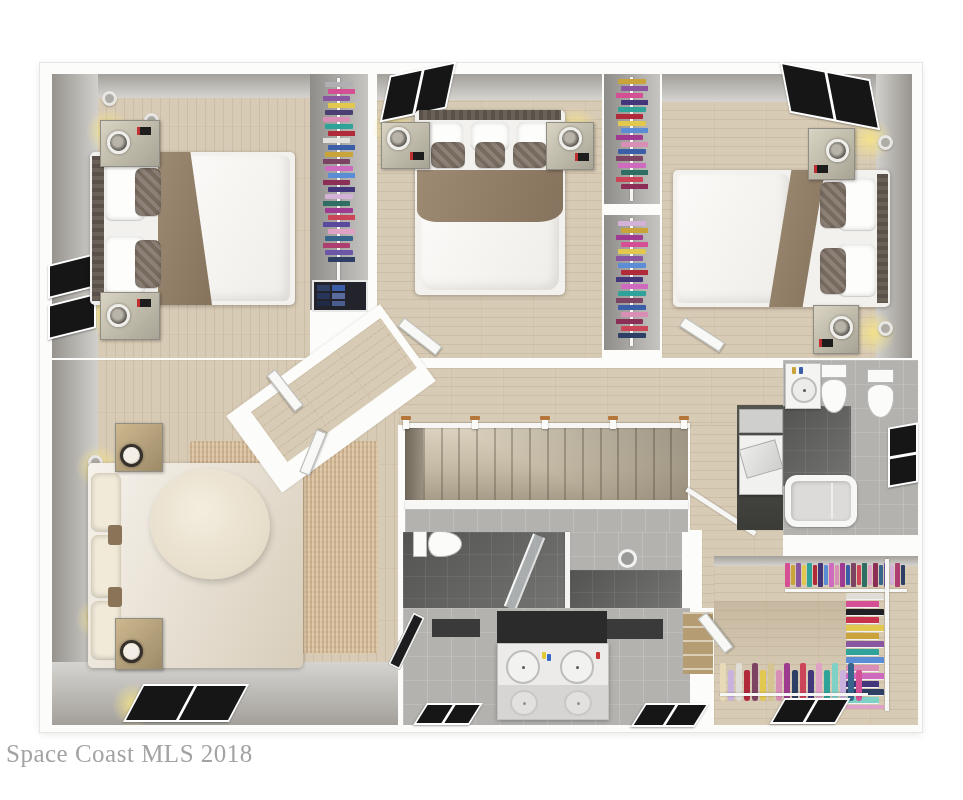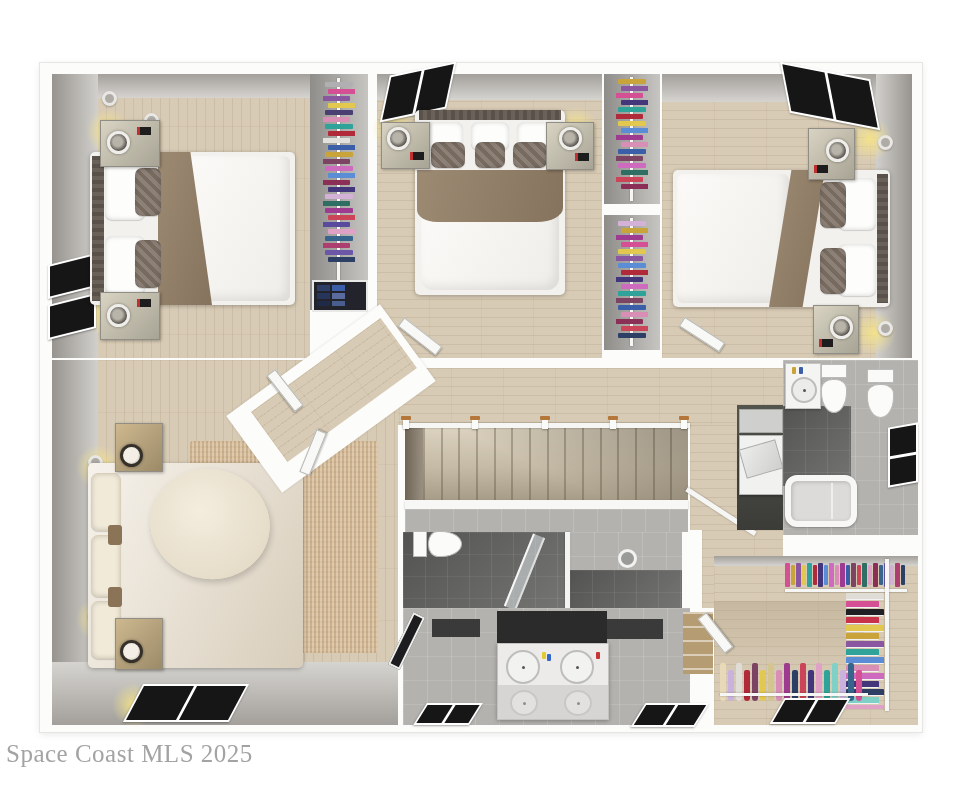--- a/index.html
+++ b/index.html
@@ -504,14 +504,14 @@
       </div>
   <div class="rail" style="left:680px;top:630px;width:148px;height:3px;"></div>
   <div class="window" style="left:737px;top:635px;width:62px;height:22px;transform:skewX(-30deg);">
         <i></i>
         <i></i>
       </div>
   <div class="doorp" style="left:670px;top:548px;width:9px;height:42px;transform:rotate(-38deg);"></div>
 
  </div>
 
- <div class="watermark" style="left:6px;top:740px;font-size:25px;">Space Coast MLS 2025</div>
+ <div class="watermark" style="left:6px;top:740px;font-size:25px;">Space Coast MLS 2018</div>
 </div>
 
 </body></html>

